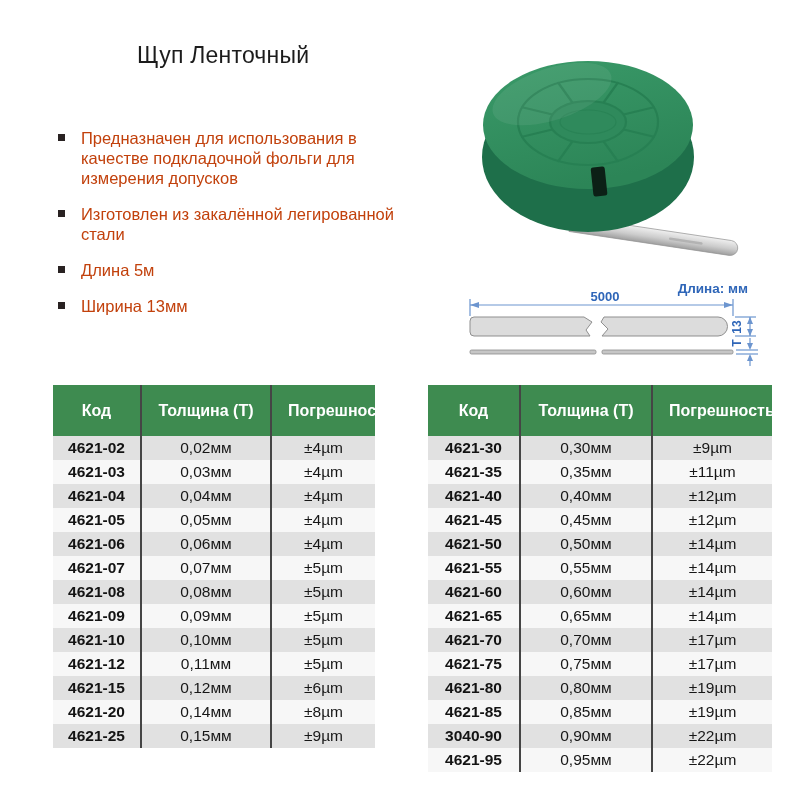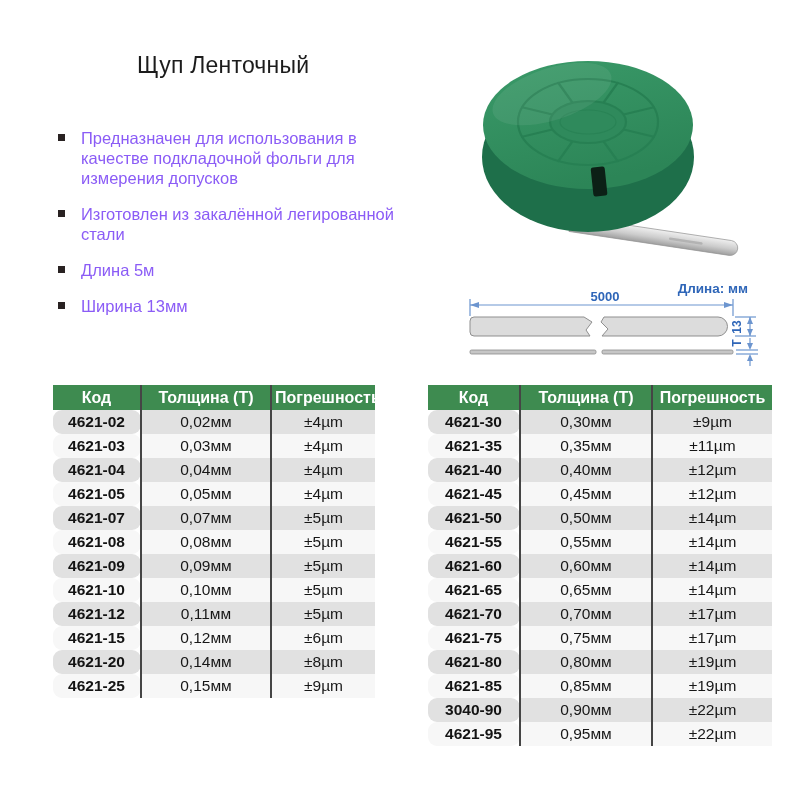--- a/index.html
+++ b/index.html
@@ -2,39 +2,39 @@
 <html style="--header-bg: #3e8b50; --header-fg: #ffffff; --stripe: #e1e1e1; --dim-line: #6c95cf; --dim-text: #2f66b8;"><head>
 <meta charset="utf-8">
 <style>
   html,body{margin:0;padding:0;}
   body{
     width:800px;height:800px;background:#ffffff;position:relative;
     font-family:"Liberation Sans",sans-serif;color:#171717;overflow:hidden;
   }
   .abs{position:absolute;}
   
-  #page-title{left:137px;top:52px;font-size:23px;color:#1c1c1c;letter-spacing:.2px;}
+  #page-title{left:137px;top:42px;font-size:23px;color:#1c1c1c;letter-spacing:.2px;}
   
   #features{left:56px;top:128px;width:342px;}
-  .feature{display:flex;margin-bottom:16px;font-size:16.5px;line-height:20px;color:#8b5cf6;justify-content:flex-end;}
+  .feature{display:flex;margin-bottom:16px;font-size:16.5px;line-height:20px;color:#c2410c;justify-content:flex-end;}
   .bullet{width:7px;height:7px;background:#292222;margin:6px 16px 0 2px;flex:0 0 7px;}
   .feature .txt{flex:1;}
   
   #photo-wrap{left:440px;top:22px;width:350px;height:250px;}
   #drawing-wrap{left:430px;top:272px;width:360px;height:102px;}
   
   .tbl{position:absolute;top:385px;border-collapse:collapse;table-layout:fixed;}
   #tbl-left{left:53px;width:322px;}
   #tbl-right{left:428px;width:344px;}
   .tbl th{
     background:var(--header-bg,#3e8b50);color:var(--header-fg,#fff);
-    font-size:16px;font-weight:bold;height:19px;padding:3px;text-align:center;margin-top:33px;
+    font-size:16px;font-weight:bold;height:19px;padding:16px;text-align:center;margin-top:33px;
   }
   .tbl td{height:24px;font-size:15.5px;text-align:center;padding:0;color:#171717;}
-  .tbl td.code{font-weight:bold;color:#131313;border-radius:9px;}
+  .tbl td.code{font-weight:bold;color:#131313;}
   .tbl th + th, .tbl td + td{border-left:2px solid #454545;}
   .tbl tbody tr:nth-child(odd){background:var(--stripe,#e1e1e1);}
   .tbl tbody tr:nth-child(even){background:#f7f7f7;}
   
   .dim-line{stroke:var(--dim-line,#6c95cf);stroke-width:1.2;fill:none;}
   .dim-arrow{fill:var(--dim-line,#6c95cf);}
   .dim-text{fill:var(--dim-text,#2f66b8);font-family:"Liberation Sans",sans-serif;font-weight:bold;}
   .strip{fill:#dcdcdc;stroke:#8f8f8f;stroke-width:1;}
   .strip-thin{fill:#c6c6c6;stroke:#8a8a8a;stroke-width:0.8;}
 </style>
@@ -171,20 +171,25 @@
         <td class="code">4621-04</td>
         <td>0,04мм</td>
         <td>±4µm</td>
       </tr>
       <tr>
         <td class="code">4621-05</td>
         <td>0,05мм</td>
         <td>±4µm</td>
       </tr>
       <tr>
+        <td class="code">4621-06</td>
+        <td>0,06мм</td>
+        <td>±4µm</td>
+      </tr>
+      <tr>
         <td class="code">4621-07</td>
         <td>0,07мм</td>
         <td>±5µm</td>
       </tr>
       <tr>
         <td class="code">4621-08</td>
         <td>0,08мм</td>
         <td>±5µm</td>
       </tr>
       <tr>

